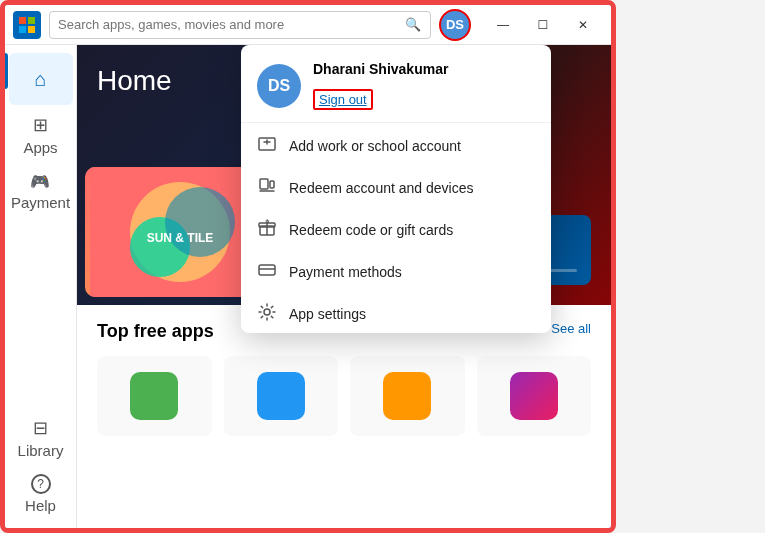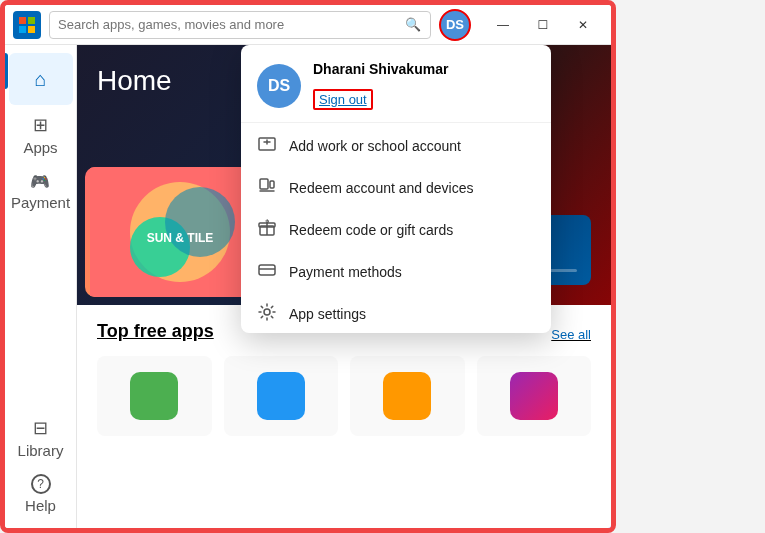--- a/index.html
+++ b/index.html
@@ -170,23 +170,22 @@
     }
 
     
     .bottom-section {
       background: #fff;
       padding: 16px 20px;
       height: calc(100% - 260px);
       overflow-y: auto;
     }
     .section-header {
-      display: flex; justify-content: space-between; align-items: flex-end;
+      display: flex; justify-content: space-between; align-items: flex-start;
       margin-bottom: 14px;
-      text-decoration: underline;
     }
     .section-title { font-size: 18px; font-weight: 600; color: #000; }
     .see-all { font-size: 13px; color: #0067b8; cursor: pointer; }
     .app-grid {
       display: grid;
       grid-template-columns: repeat(4, 1fr);
       gap: 12px;
     }
     .app-card {
       height: 80px;

